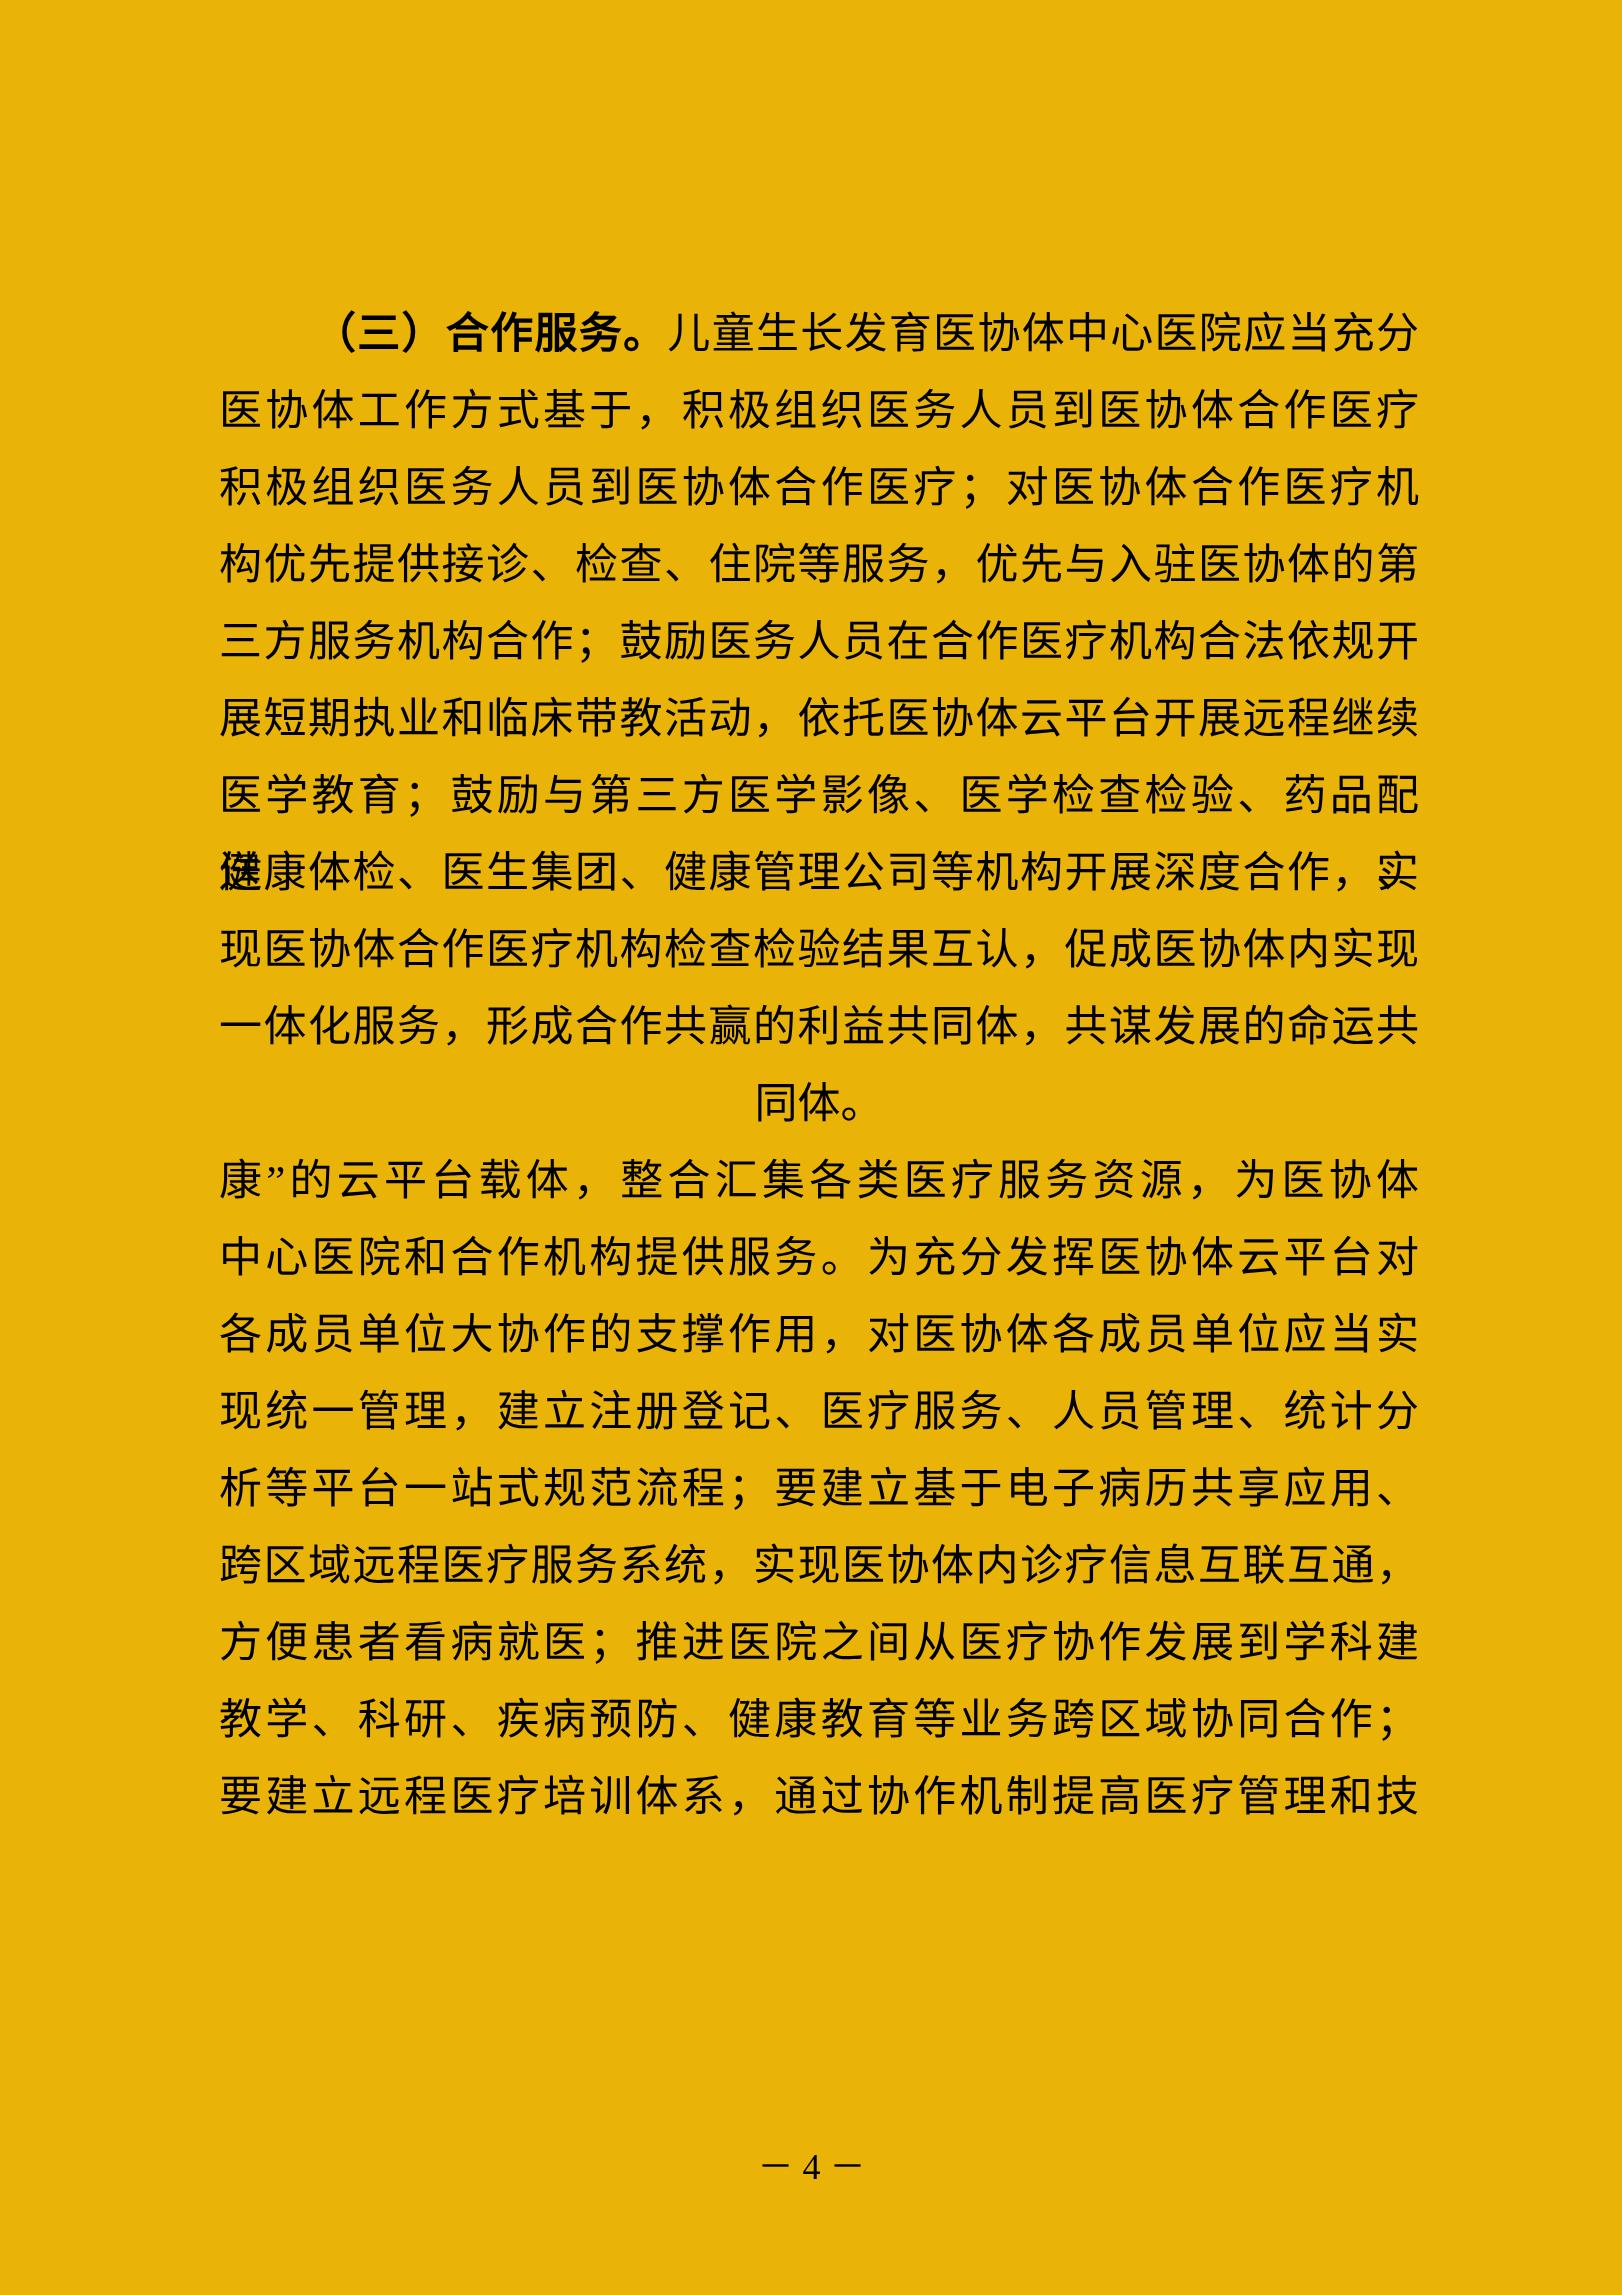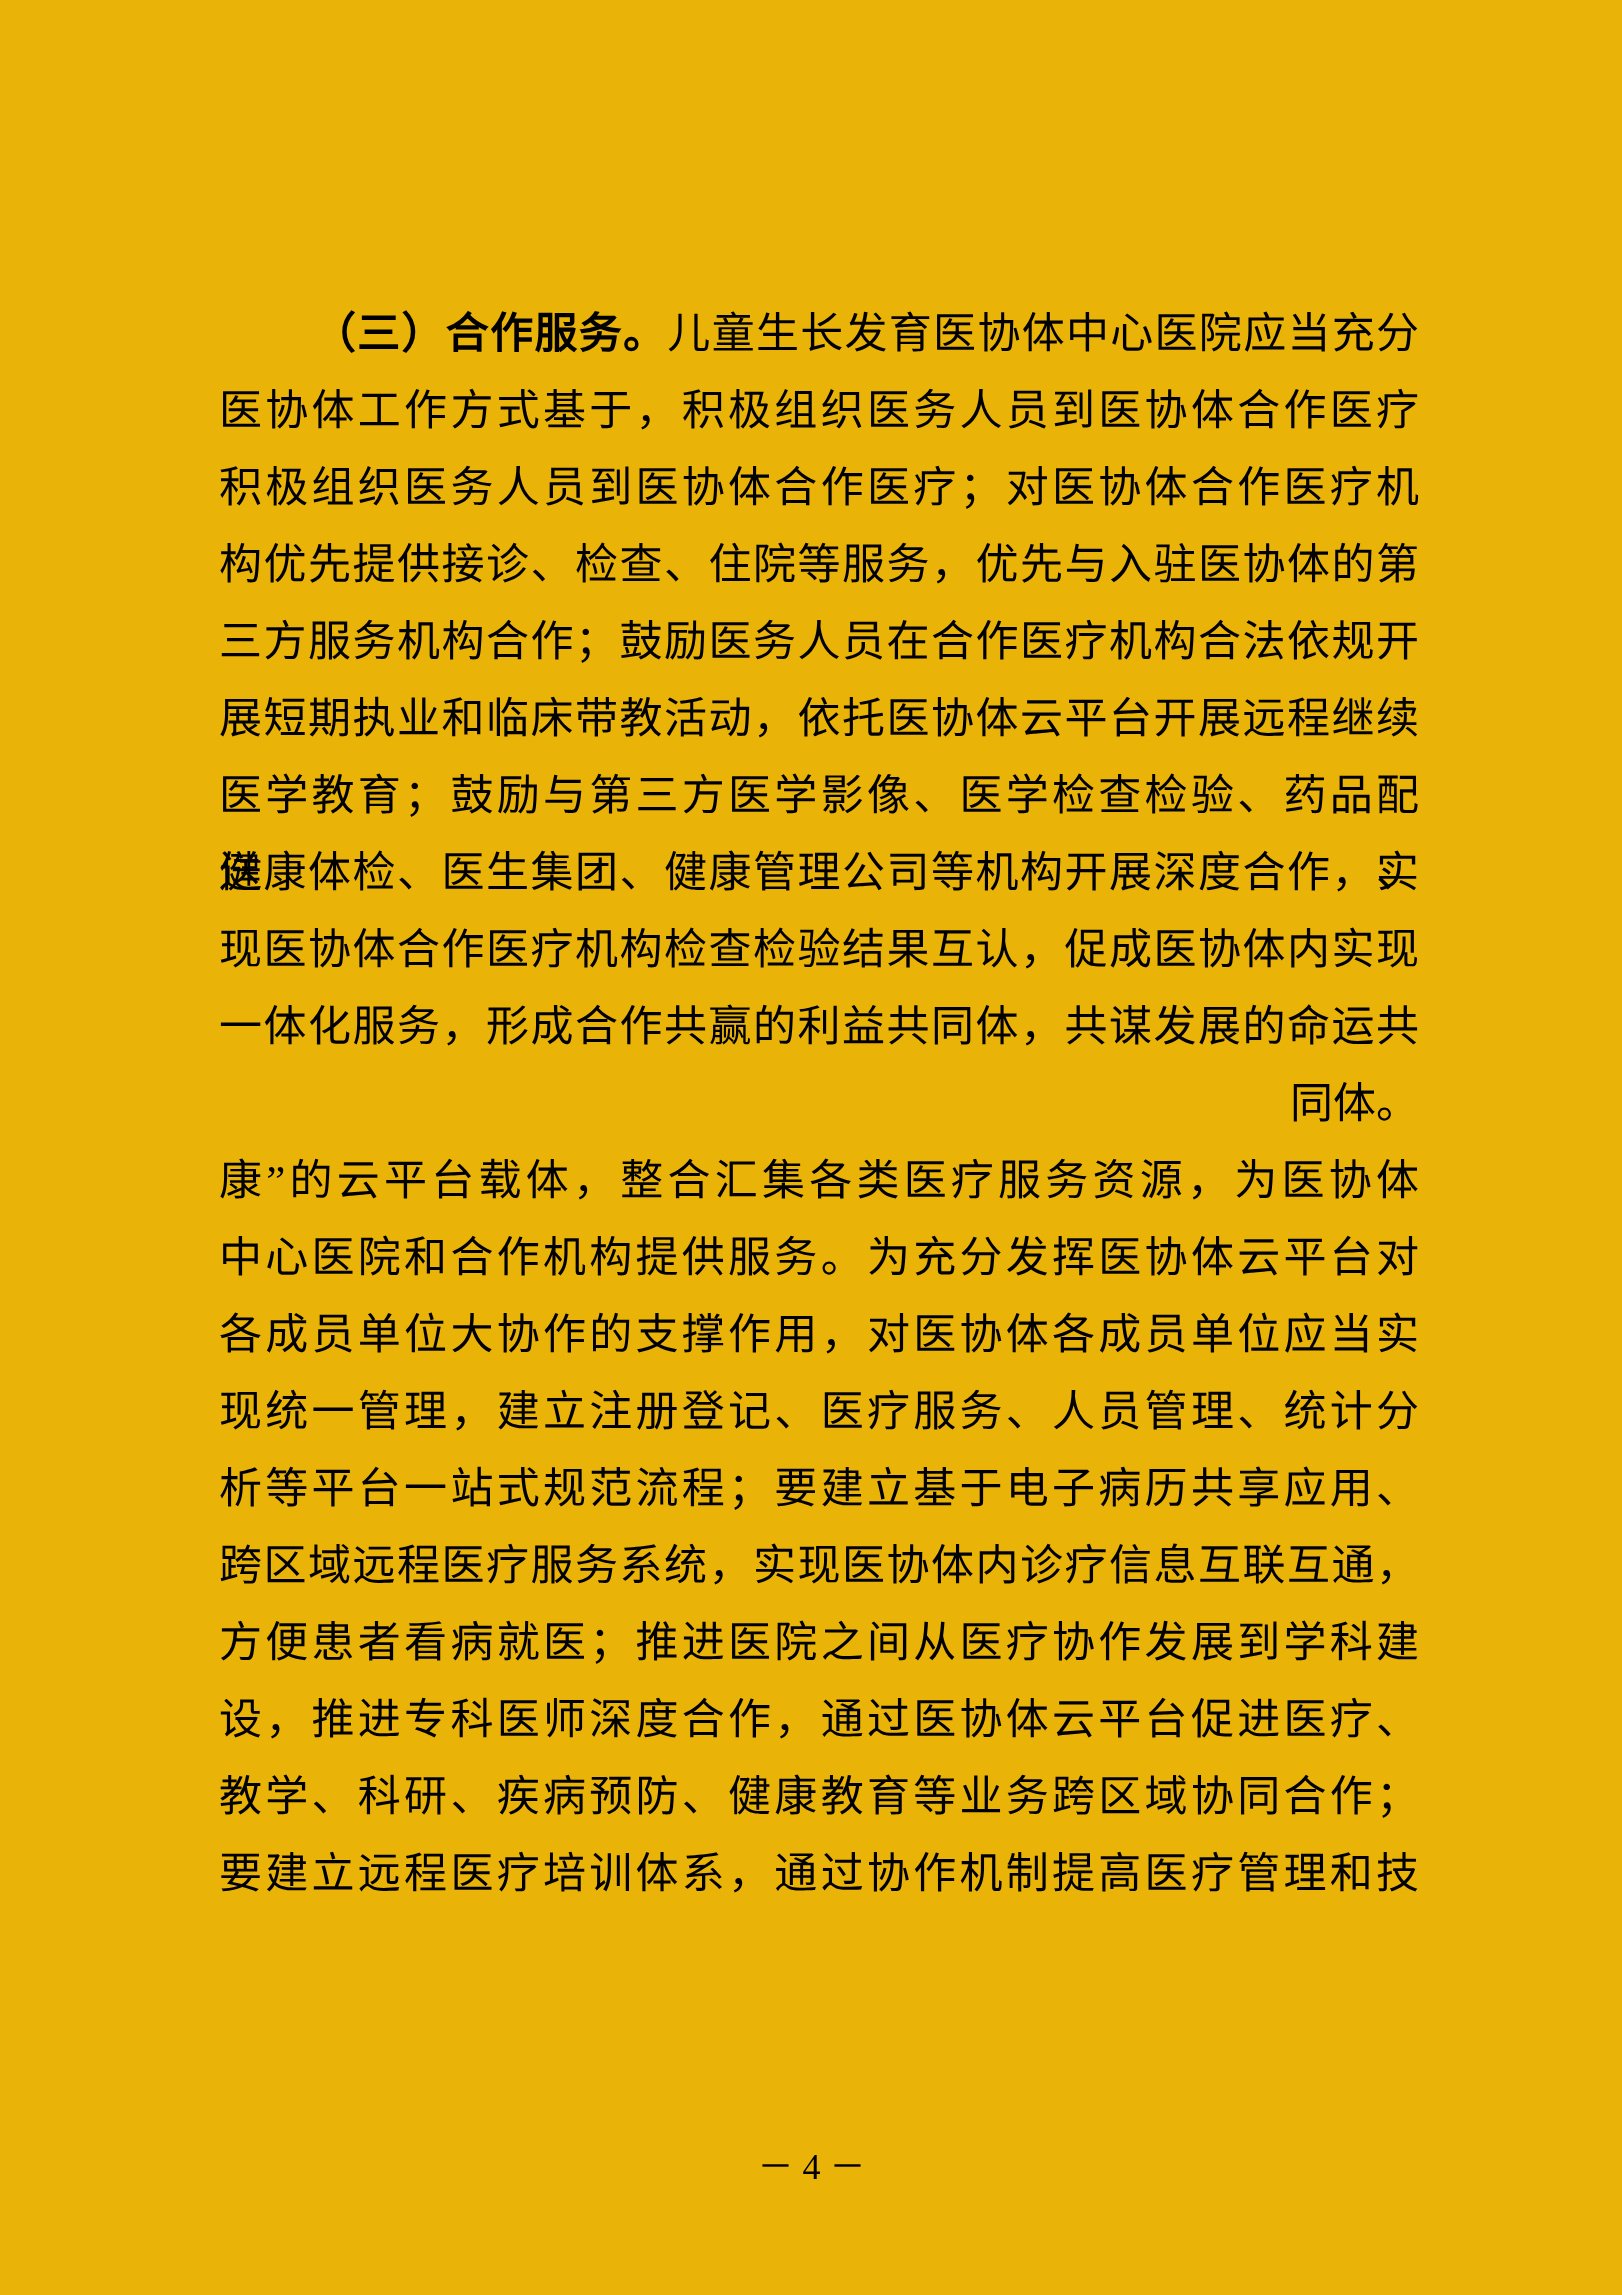--- a/index.html
+++ b/index.html
@@ -20,21 +20,21 @@
     position: absolute;
     left: 219px;
     top: 295px;
     width: 1200px;
   }
   .line {
     height: 77px;
     line-height: 77px;
     font-size: 43px;
     letter-spacing: 0;
-    text-align: right;
+    text-align: center;
     color: #000000;
   }
   .line.justify {
     text-align: justify;
     text-align-last: justify;
     text-justify: inter-character;
   }
   .line.indent {
     text-indent: 94px;
   }
@@ -74,21 +74,20 @@
       <div class="line justify"><span class="run">现医协体合作医疗机构检查检验结果互认，促成医协体内实现</span></div>
       <div class="line justify"><span class="run">一体化服务，形成合作共赢的利益共同体，共谋发展的命运共</span></div>
       <div class="line"><span class="run">同体。</span></div>
       <div class="line justify"><span class="run">康”的云平台载体，整合汇集各类医疗服务资源，为医协体</span></div>
       <div class="line justify"><span class="run">中心医院和合作机构提供服务。为充分发挥医协体云平台对</span></div>
       <div class="line justify"><span class="run">各成员单位大协作的支撑作用，对医协体各成员单位应当实</span></div>
       <div class="line justify"><span class="run">现统一管理，建立注册登记、医疗服务、人员管理、统计分</span></div>
       <div class="line justify"><span class="run">析等平台一站式规范流程；要建立基于电子病历共享应用、</span></div>
       <div class="line justify"><span class="run">跨区域远程医疗服务系统，实现医协体内诊疗信息互联互通，</span></div>
       <div class="line justify"><span class="run">方便患者看病就医；推进医院之间从医疗协作发展到学科建</span></div>
-      <div class="line justify"><span class="run">设，推进专科医师深度合作，通过医协体云平台促进医疗、</span></div>
       <div class="line justify"><span class="run">教学、科研、疾病预防、健康教育等业务跨区域协同合作；</span></div>
       <div class="line justify"><span class="run">要建立远程医疗培训体系，通过协作机制提高医疗管理和技</span></div>
     </div>
   <div class="page-footer">
     <span class="page-number">－ 4 －</span>
   </div>
 </div>
 
 
 </body></html>

